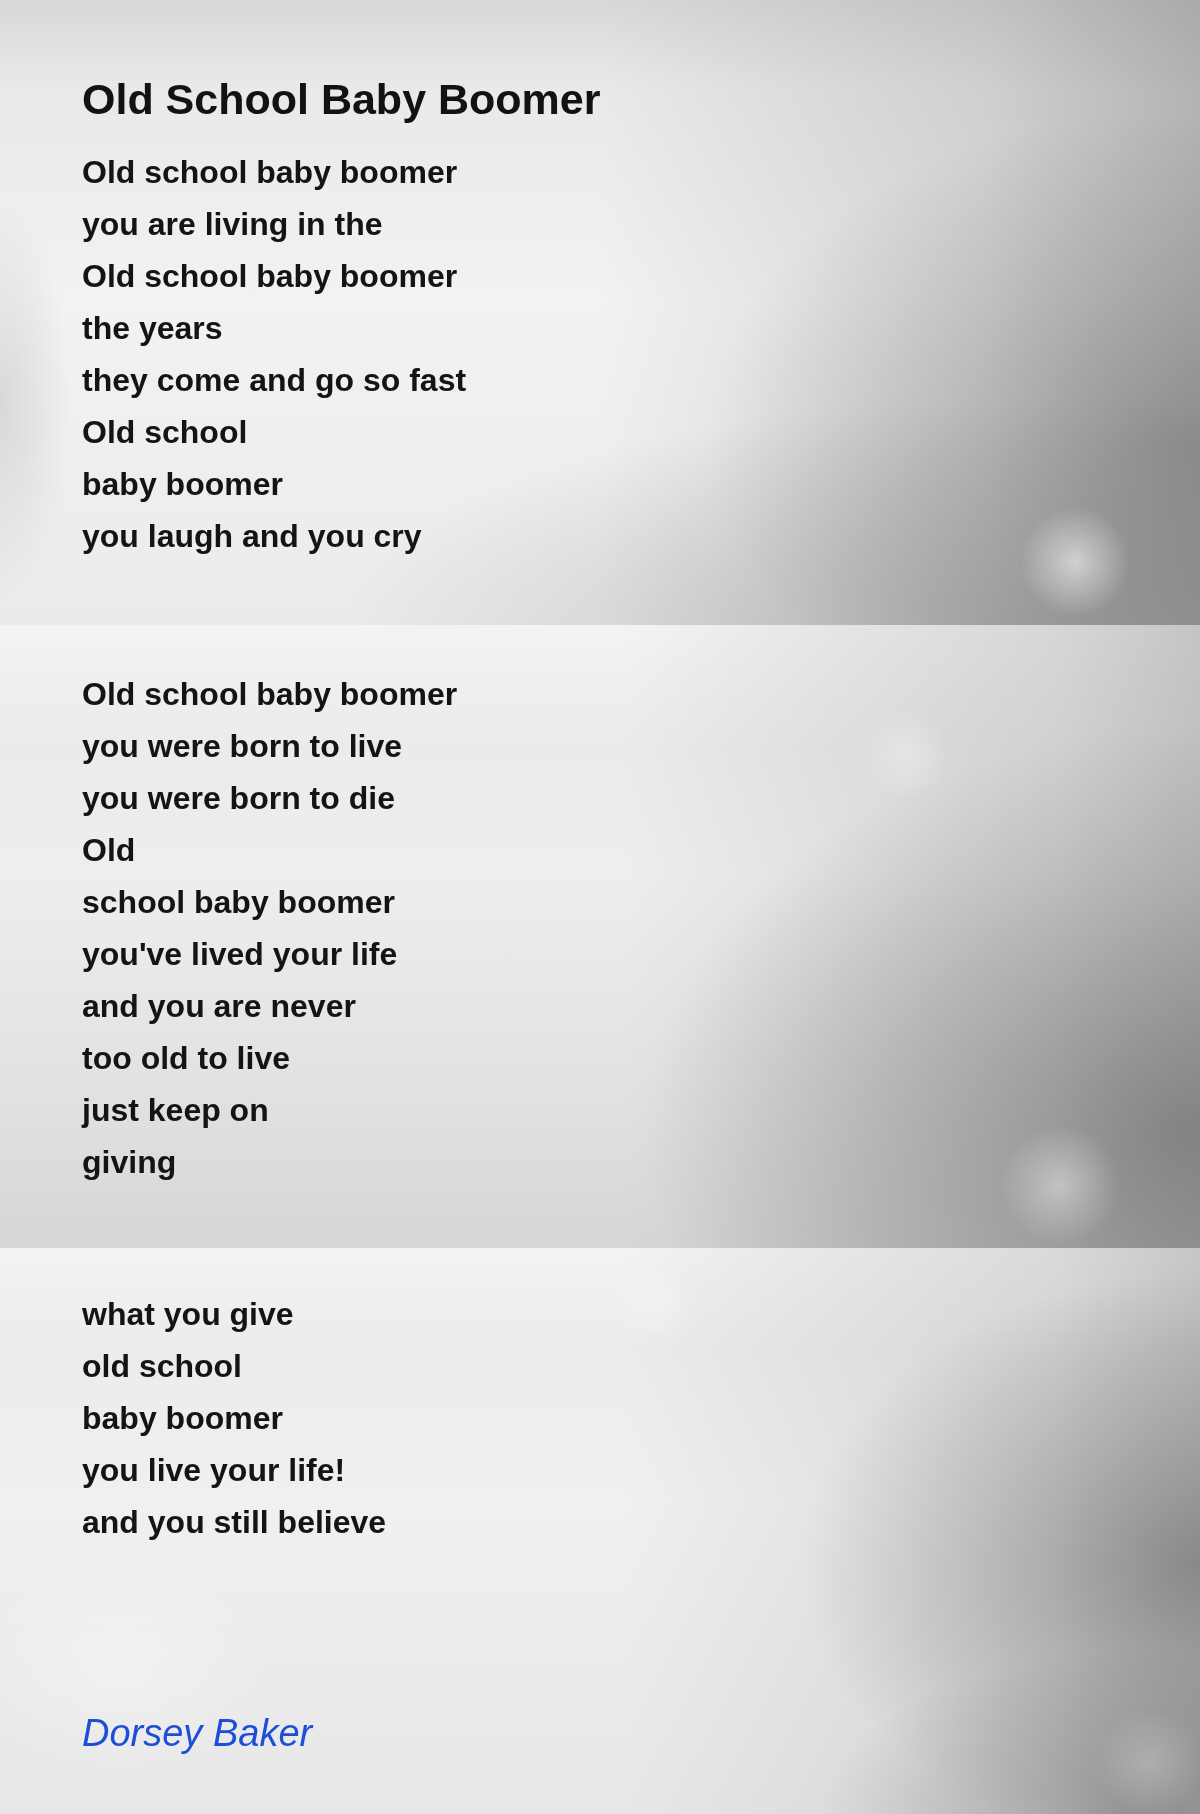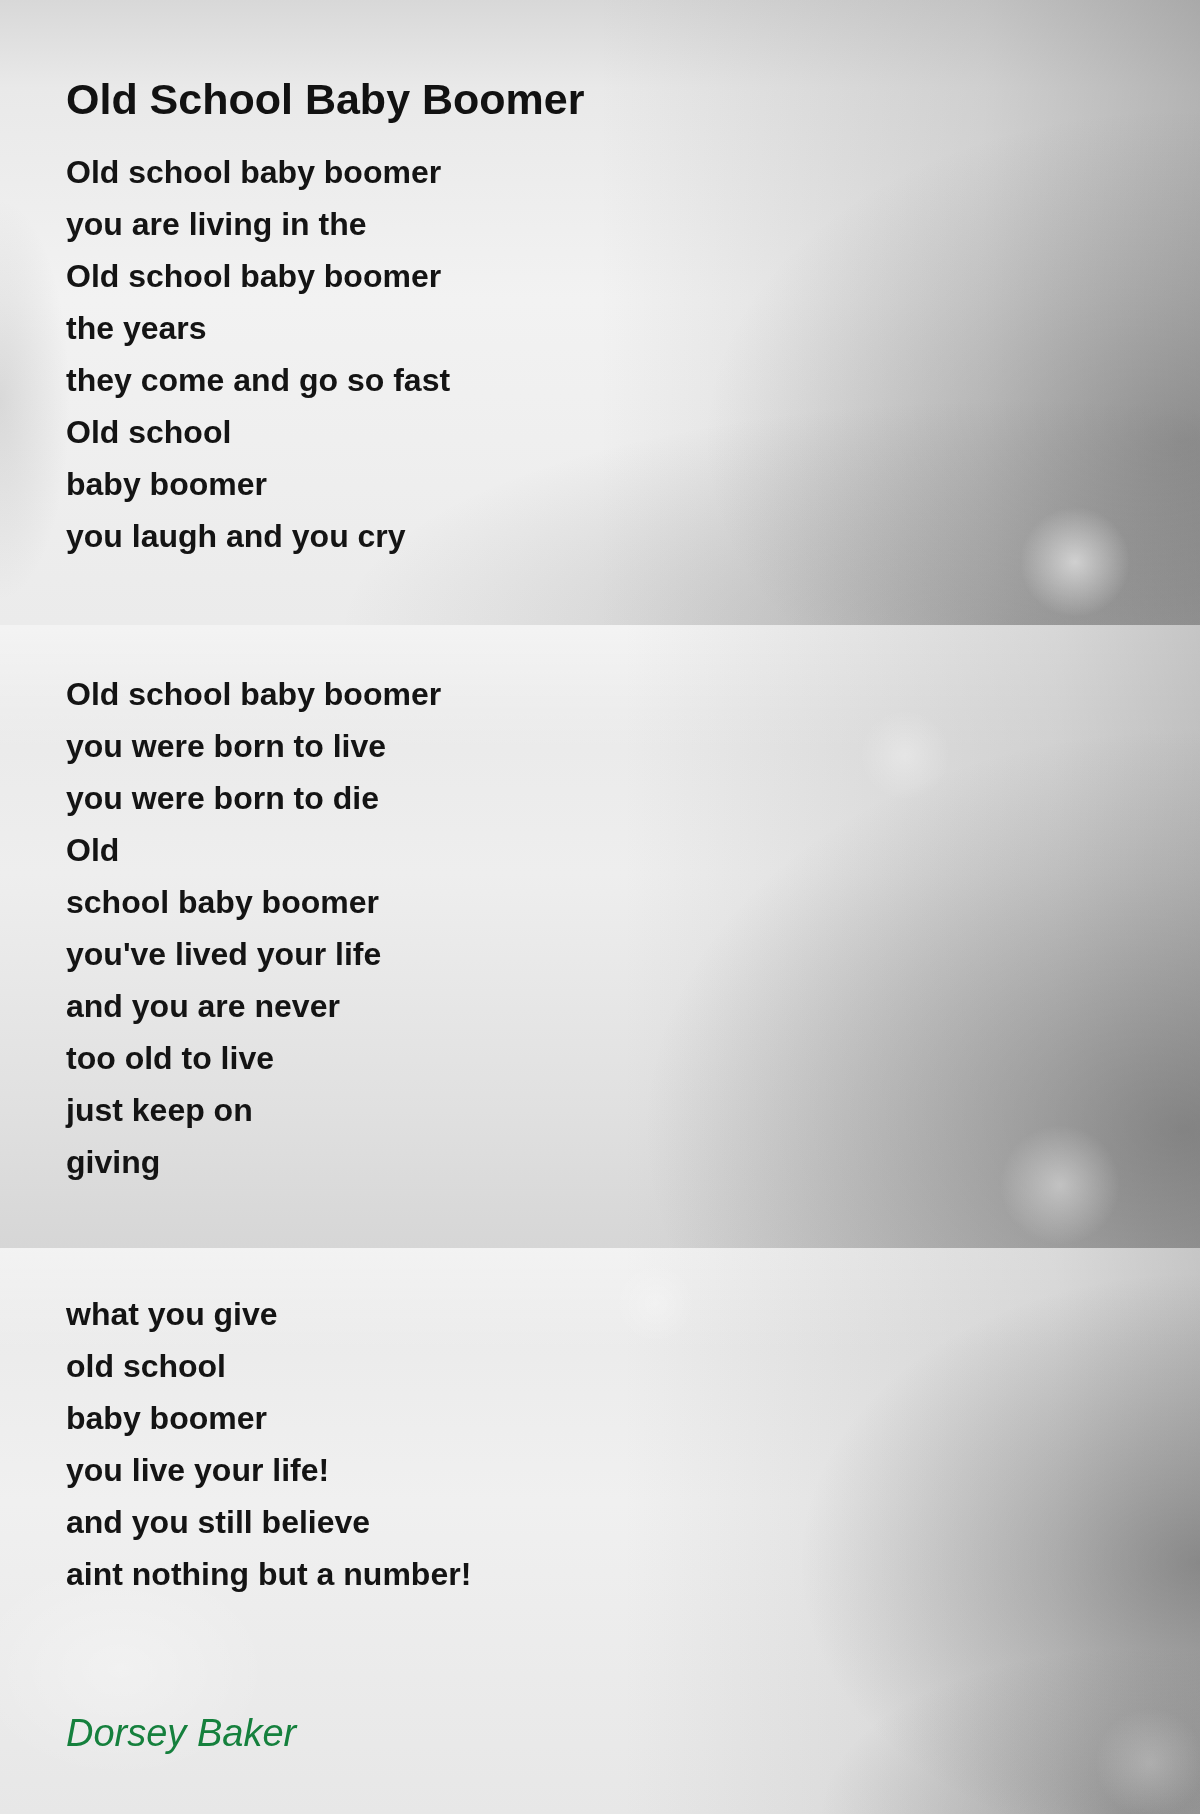--- a/index.html
+++ b/index.html
@@ -41,39 +41,39 @@
       radial-gradient(ellipse 150px 110px at 120px 420px, rgba(255,255,255,.30), rgba(255,255,255,0) 100%),
       radial-gradient(circle 55px at 1150px 515px, rgba(255,255,255,.22), rgba(255,255,255,0) 100%),
       radial-gradient(ellipse 400px 290px at 1200px 315px, rgba(48,48,48,.40), rgba(48,48,48,0) 100%),
       radial-gradient(ellipse 320px 170px at 1140px 570px, rgba(48,48,48,.32), rgba(48,48,48,0) 100%),
       linear-gradient(90deg, rgba(130,130,130,0) 52%, rgba(130,130,130,.22) 88%, rgba(112,112,112,.34) 100%),
       linear-gradient(180deg, rgba(255,255,255,.45) 0%, rgba(255,255,255,0) 18%),
       linear-gradient(180deg, #e9e9e9 0%, #f0f0f0 45%, #e7e7e7 100%);
   }
 
   
-  .txt { position: absolute; left: 0; padding-left: 66px; z-index: 2; white-space: nowrap; }
+  .txt { position: absolute; left: 16px; padding-left: 66px; z-index: 2; white-space: nowrap; }
   .title {
     top: 45px;
     font-size: 43px;
     line-height: 50px;
     font-weight: 700;
     color: #121212;
   }
   .stanza { font-size: 32px; line-height: 52px; font-weight: 700; color: #141414; }
   .stanza1 { top: 146px; }
   .stanza2 { top: 668px; }
   .stanza3 { top: 1288px; }
   .author {
     top: 1710px;
     font-size: 38px;
     line-height: 46px;
     font-style: italic;
     font-weight: 400;
-    color: #15803d;
+    color: #1d4ed8;
   }
 </style>
 </head>
 <body>
 
 <div class="canvas">
 
   <div class="band band1"></div>
   <div class="band band2"></div>
   <div class="band band3"></div>
@@ -103,18 +103,17 @@
       <div class="line">just keep on</div>
       <div class="line">giving</div>
     </div>
 
   <div class="txt stanza stanza3">
       <div class="line">what you give</div>
       <div class="line">old school</div>
       <div class="line">baby boomer</div>
       <div class="line">you live your life!</div>
       <div class="line">and you still believe</div>
-      <div class="line">aint nothing but a number!</div>
     </div>
 
   <div class="txt author">Dorsey Baker</div>
 
 </div>
 
 </body></html>

